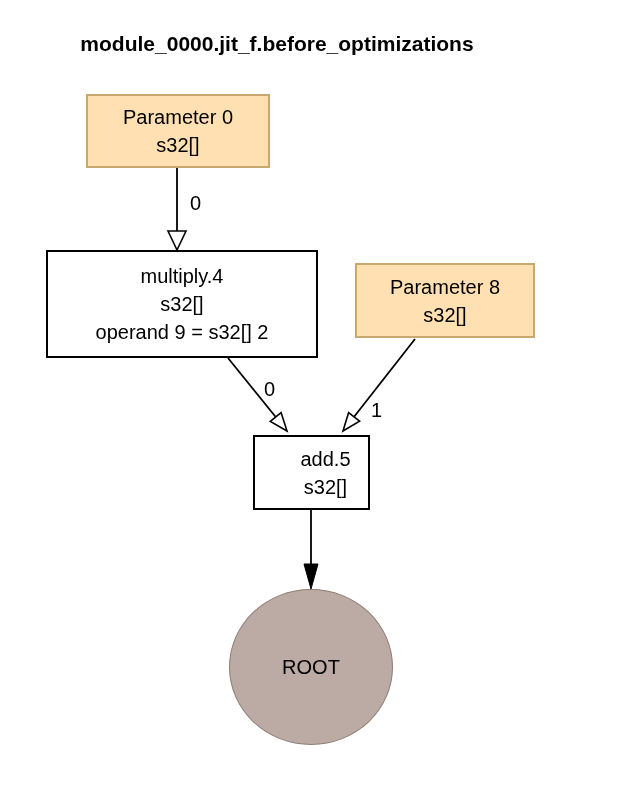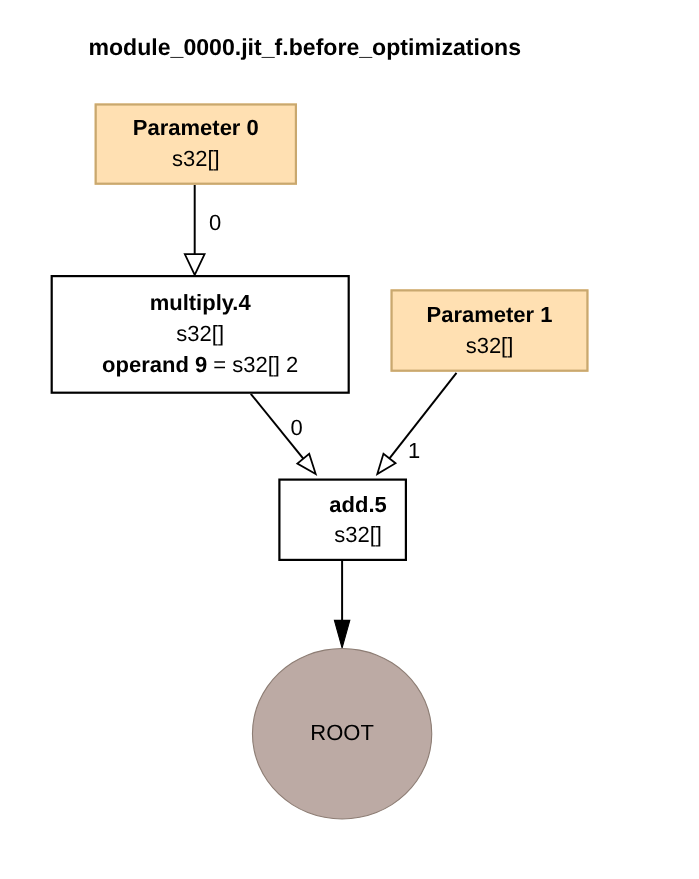--- a/index.html
+++ b/index.html
@@ -37,21 +37,21 @@
   .node {
     position: absolute;
     display: flex;
     flex-direction: column;
     align-items: center;
     justify-content: center;
     text-align: center;
     font-size: 20px;
     line-height: 28px;
   }
-  .node .nname { font-weight: bold; }
+  .node .nname { font-weight: normal; }
   .param {
     background: var(--parameter-fill);
     border: 2px solid var(--parameter-border);
   }
   .op {
     background: var(--op-fill);
     border: 2px solid var(--op-border);
   }
   #node-parameter-0 { left: 86px;  top: 94px;  width: 184px; height: 74px; }
   #node-multiply    { left: 46px;  top: 250px; width: 272px; height: 108px; justify-content: center; }
@@ -116,21 +116,21 @@
     <div class="ntype">s32[]</div>
   </div>
 
   <div class="node op" id="node-multiply">
     <div class="nname">multiply.4</div>
     <div class="ntype">s32[]</div>
     <div class="noperand"><span class="nname">operand 9</span><span class="op-extra"> = s32[] 2</span></div>
   </div>
 
   <div class="node param" id="node-parameter-1">
-    <div class="nname">Parameter 1</div>
+    <div class="nname">Parameter 8</div>
     <div class="ntype">s32[]</div>
   </div>
 
   <div class="node op" id="node-add">
     <div class="nname">add.5</div>
     <div class="ntype">s32[]</div>
   </div>
 
   <div class="node" id="node-root">
     <div>ROOT</div>

